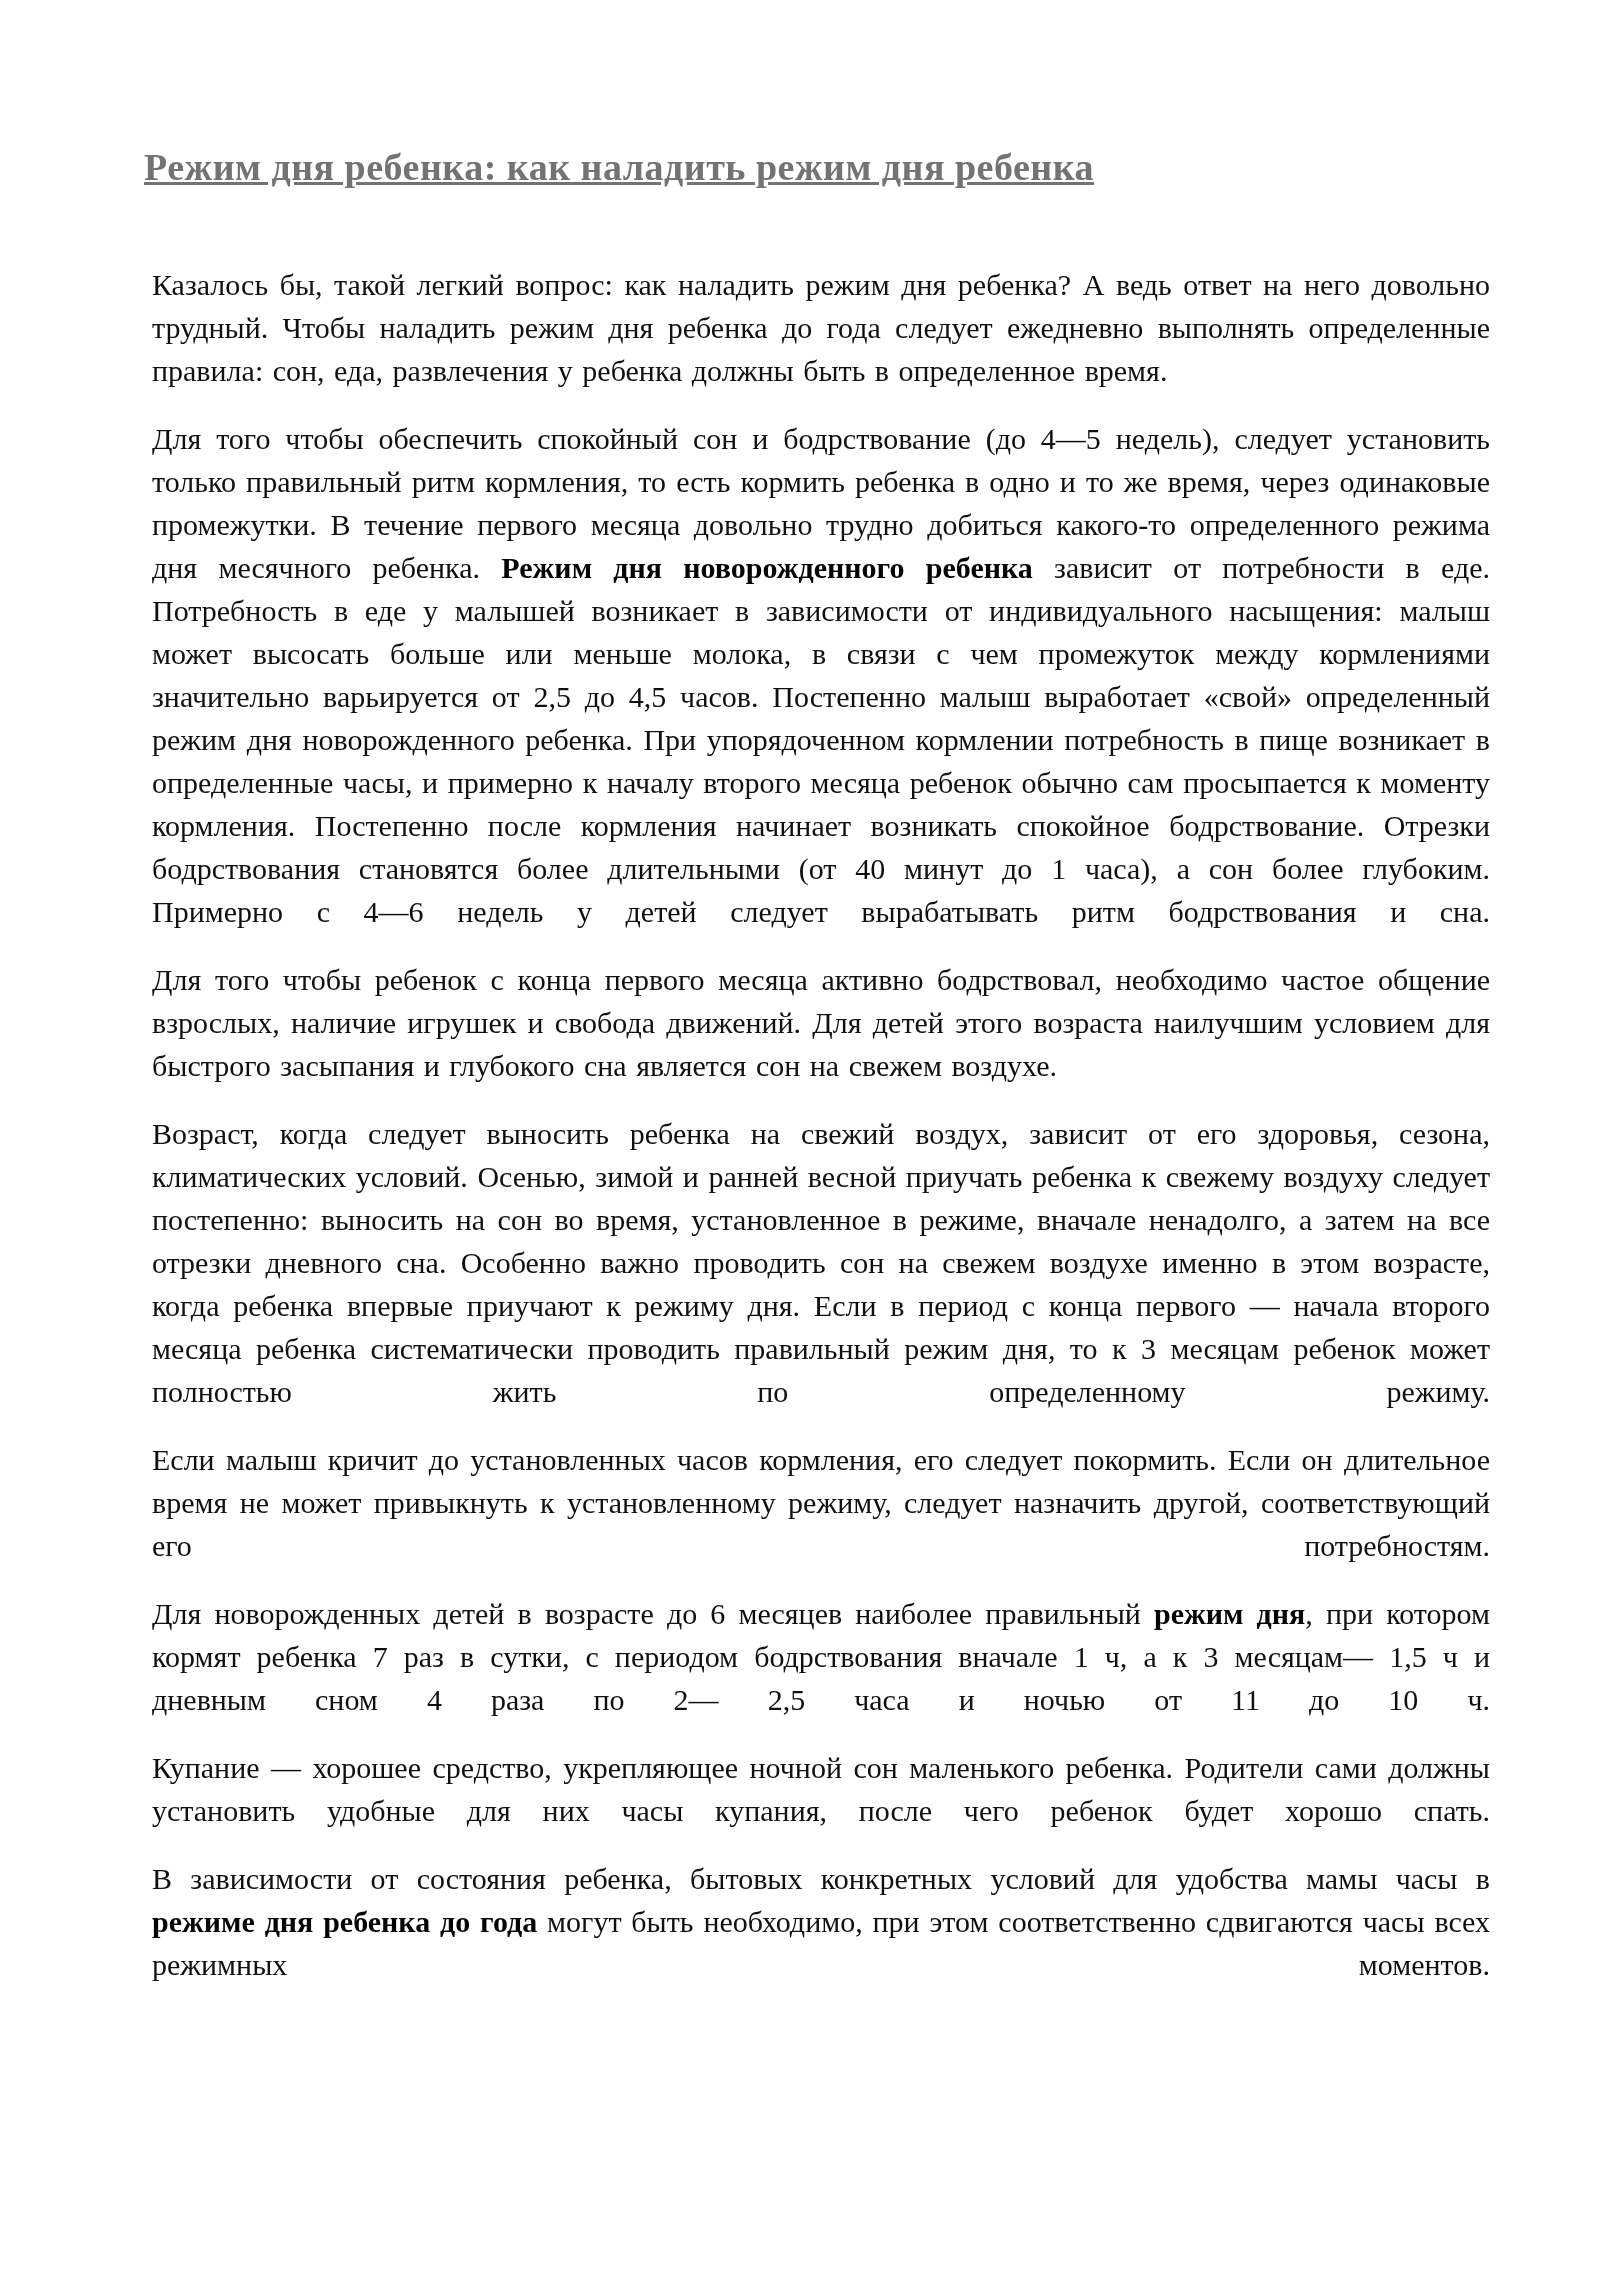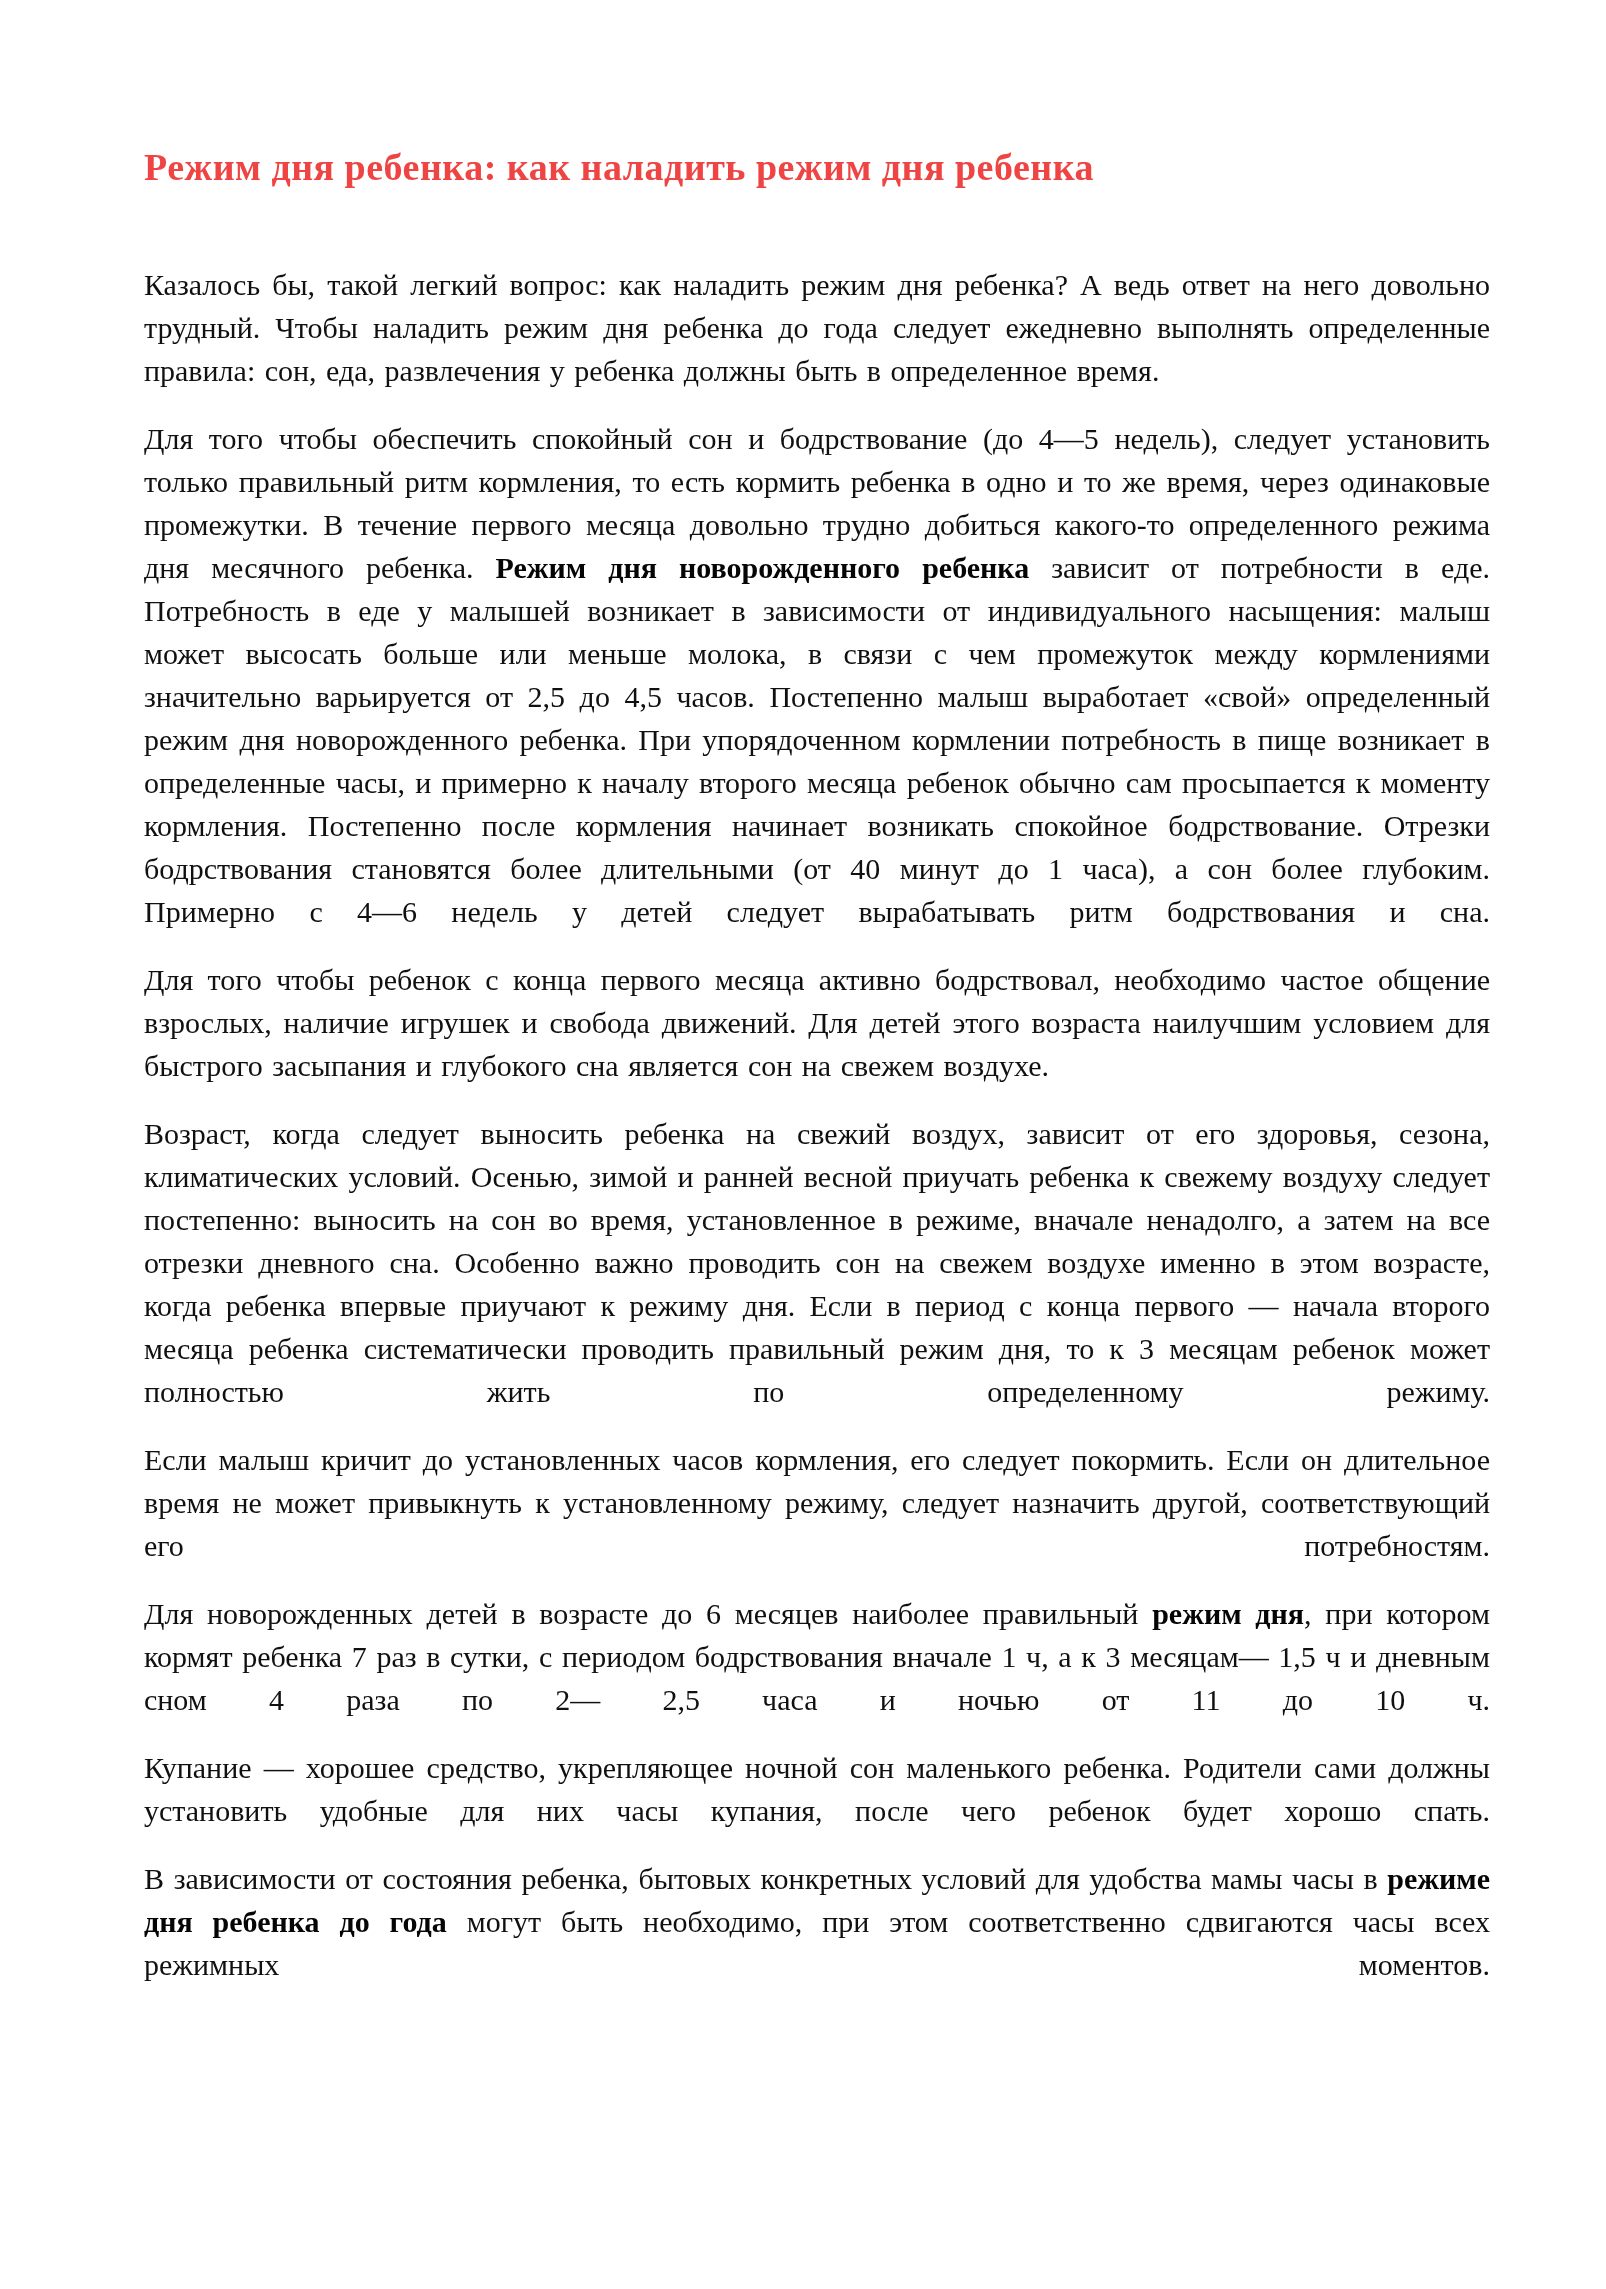--- a/index.html
+++ b/index.html
@@ -20,26 +20,27 @@
     height: 2289px;
     padding: 143px 116px 40px 144px;
     background: #ffffff;
   }
   h1.doc-title {
     font-size: 38px;
     line-height: 48px;
     font-weight: bold;
     margin: 0 0 72px 0;
     letter-spacing: 0.5px;
-    color: #ef4444;
+    color: #737373;
+    text-decoration: underline;
   }
   .doc-body p {
     font-size: 30px;
     line-height: 43px;
-    margin: 0 0 25px 0;
+    margin: 0 0 25px 8px;
     text-align: justify;
     text-justify: inter-word;
     word-spacing: 2px;
     color: #101010;
   }
   .doc-body p.justify-last {
     text-align-last: justify;
     font-family: Liberation Serif, serif;
   }
   .doc-body p b {

